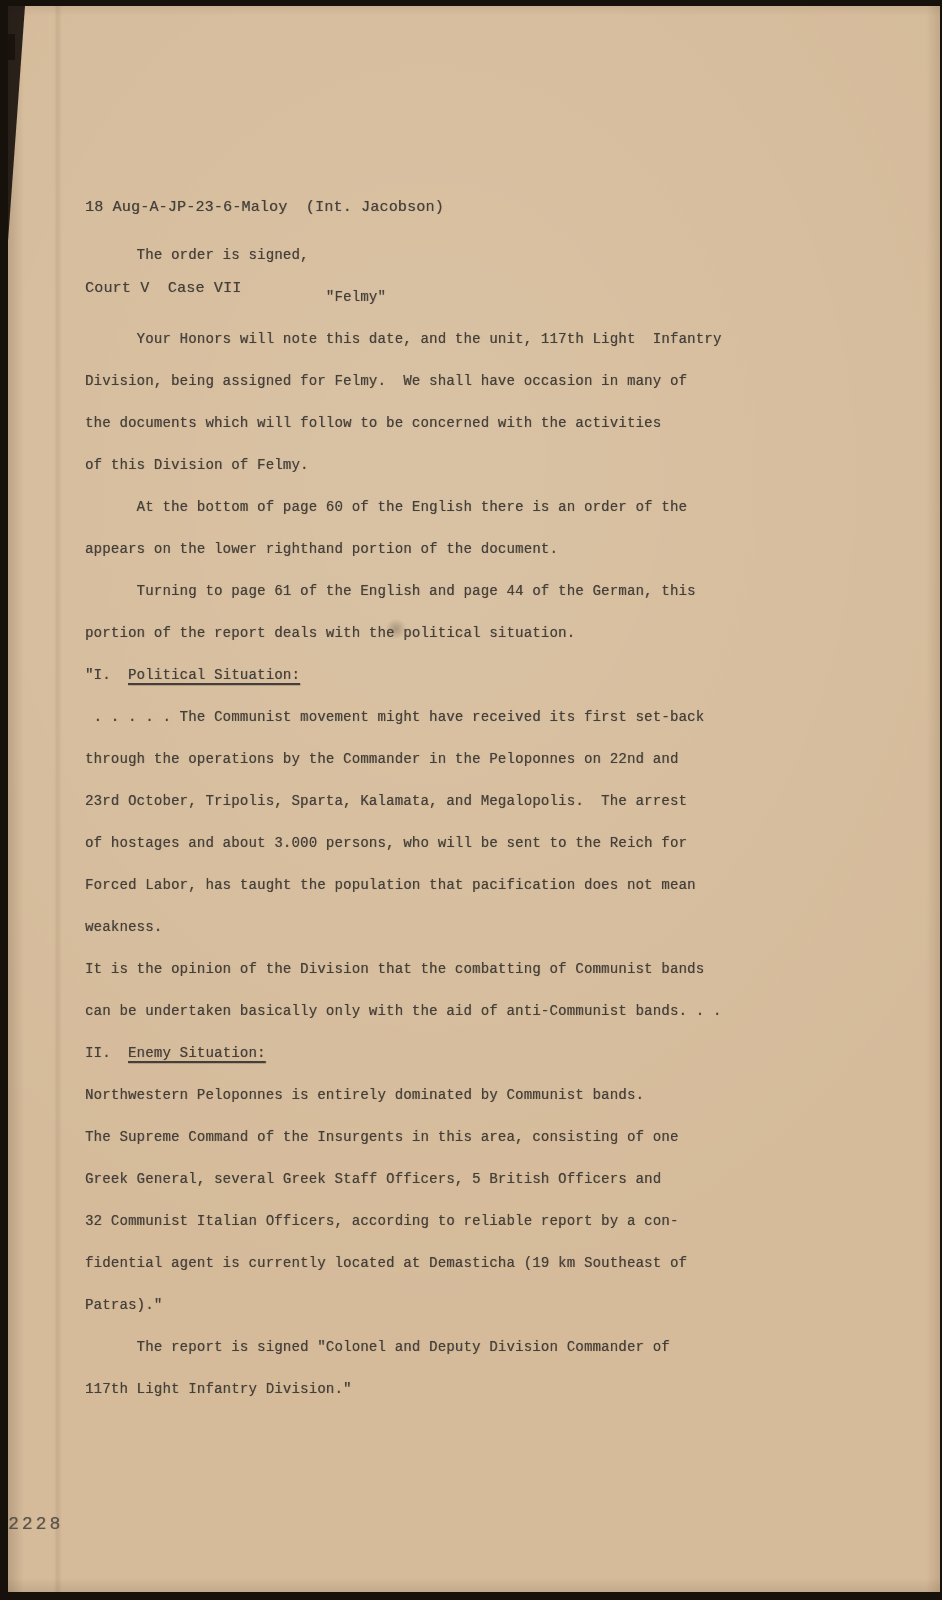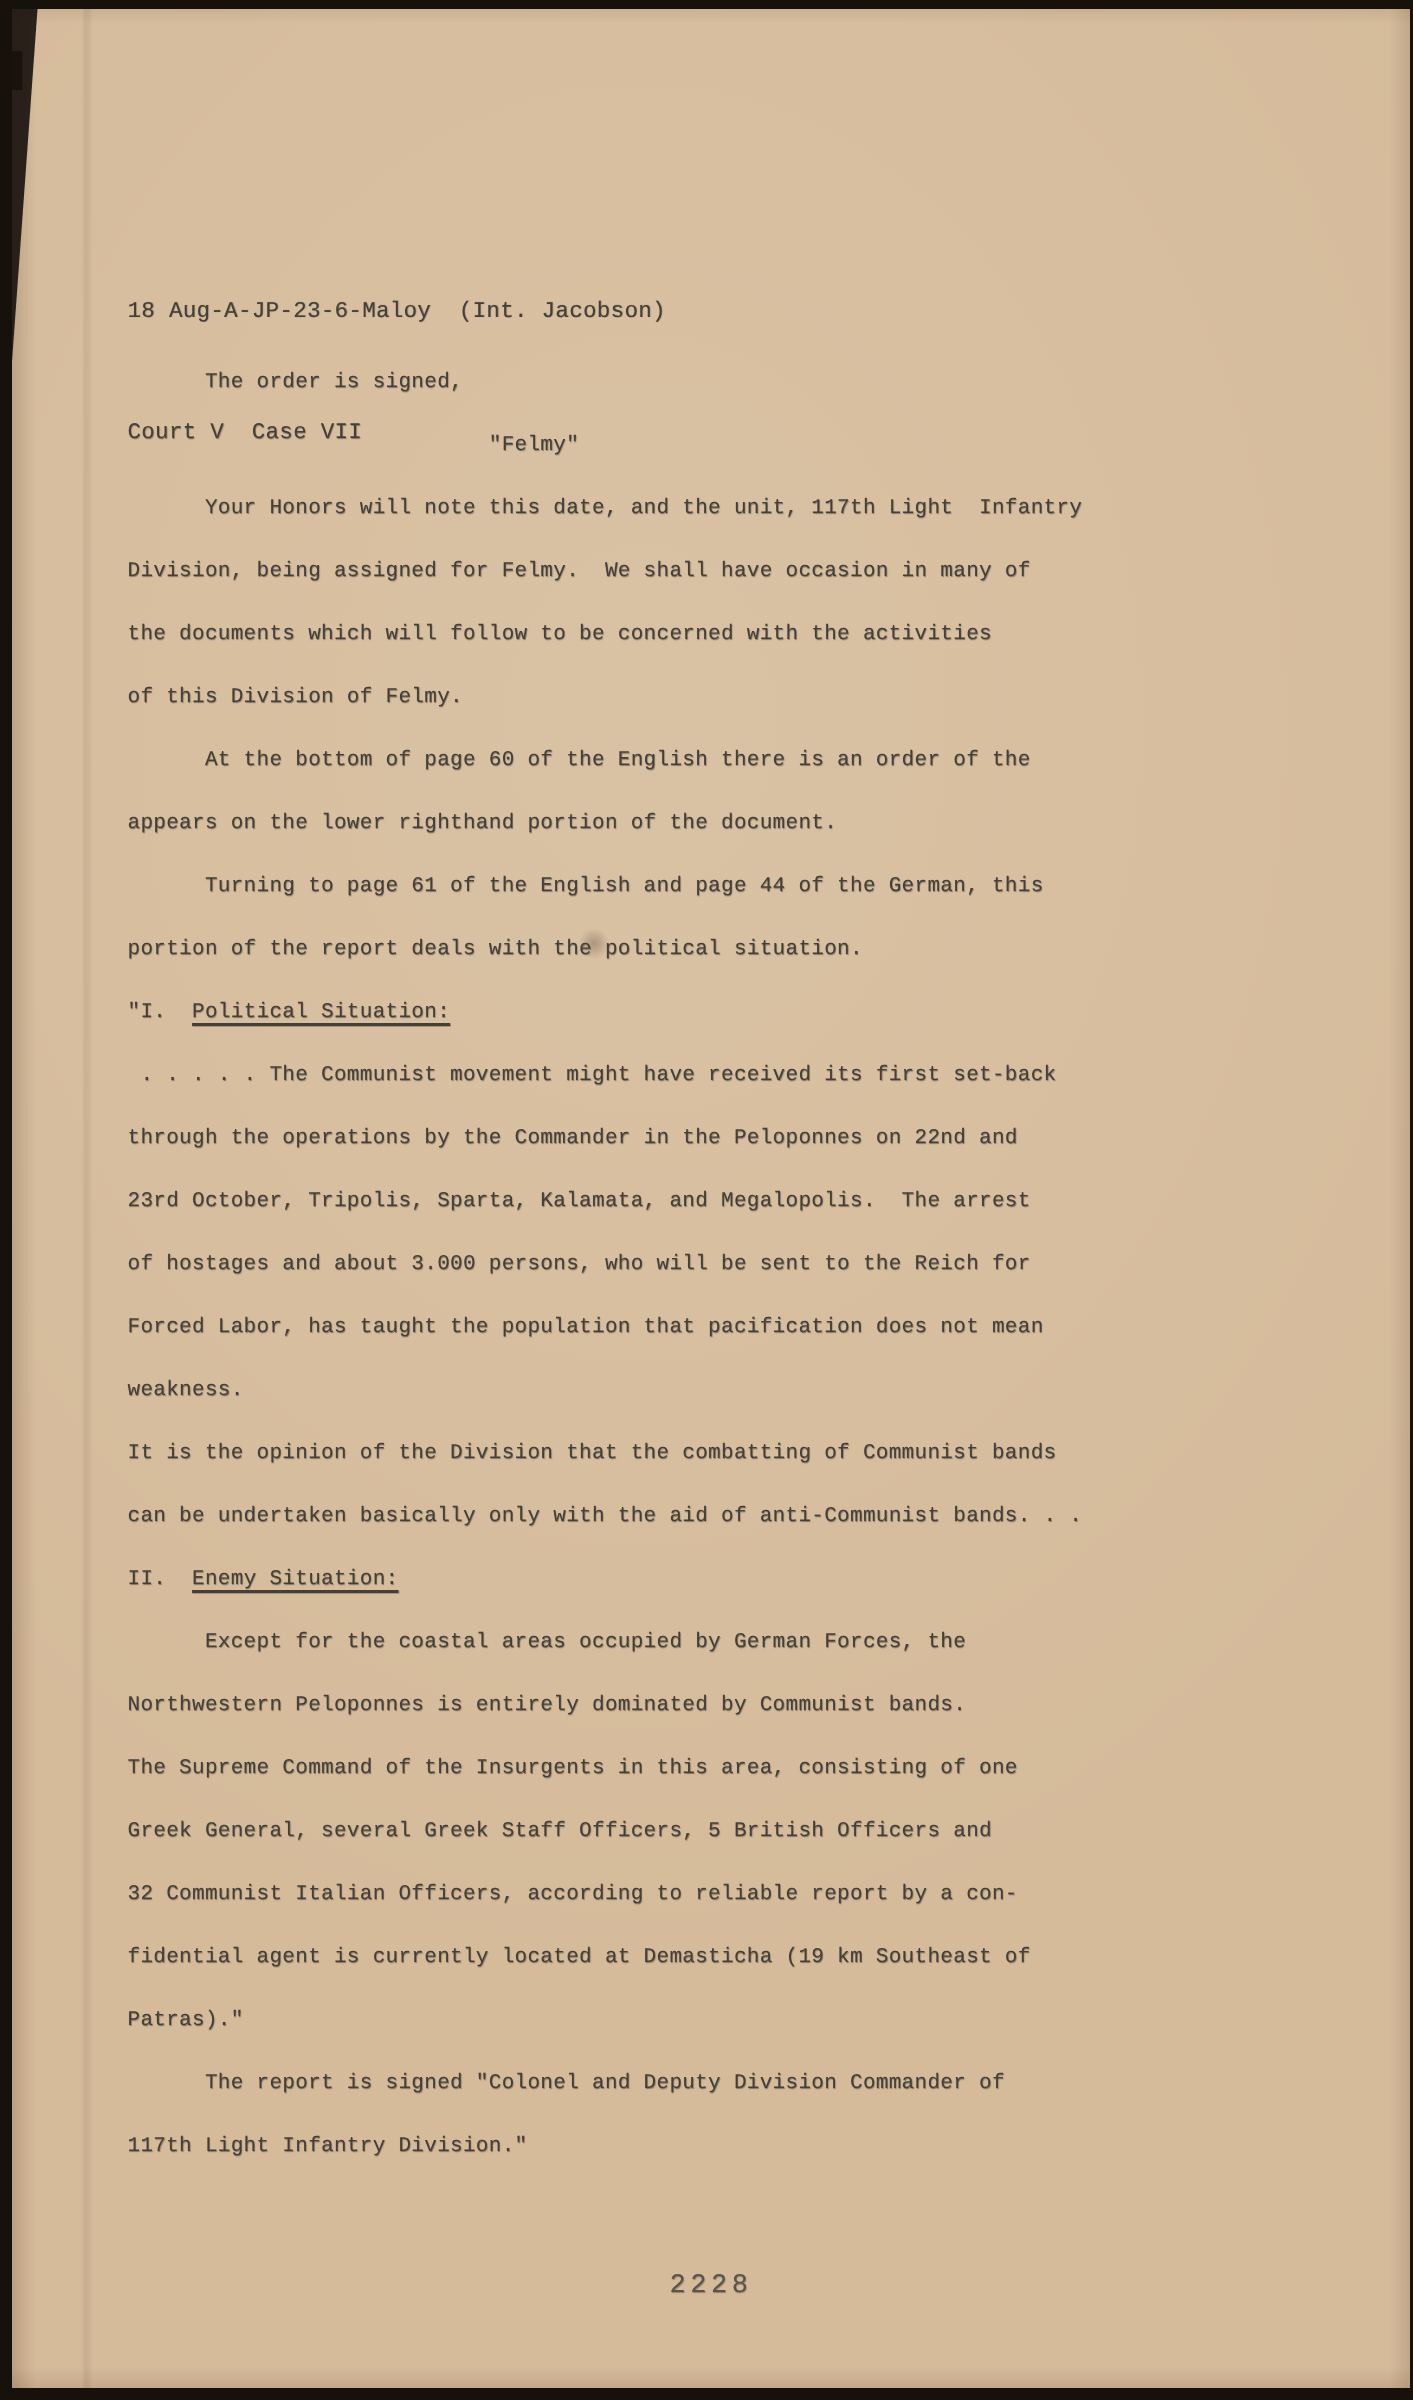--- a/index.html
+++ b/index.html
@@ -47,21 +47,21 @@
     font-size: 14px; letter-spacing: 0.2px;
   }
   .line { height: 42px; line-height: 42px; white-space: pre; }
   .line .u {
     text-decoration: underline;
     text-underline-offset: 4px;
     text-decoration-thickness: 1.5px;
   }
   .page-number {
     position: absolute; left: 0; right: 0; top: 1508px;
-    text-align: center; font-size: 18px; letter-spacing: 3px;
+    font-size: 18px; letter-spacing: 3px;
     color: #5b544b; text-shadow: 0.4px 0.4px 0.7px rgba(62,56,48,0.45);
   }
 </style>
 </head>
 <body>
 
 <div class="paper">
   <div class="corner-wedge"></div>
   <div class="top-notch"></div>
   <div class="stain"></div>
@@ -85,21 +85,20 @@
       <div class="line"><span>"I.  </span><span class="u">Political Situation:</span></div>
       <div class="line"> . . . . . The Communist movement might have received its first set-back</div>
       <div class="line">through the operations by the Commander in the Peloponnes on 22nd and</div>
       <div class="line">23rd October, Tripolis, Sparta, Kalamata, and Megalopolis.  The arrest</div>
       <div class="line">of hostages and about 3.000 persons, who will be sent to the Reich for</div>
       <div class="line">Forced Labor, has taught the population that pacification does not mean</div>
       <div class="line">weakness.</div>
       <div class="line">It is the opinion of the Division that the combatting of Communist bands</div>
       <div class="line">can be undertaken basically only with the aid of anti-Communist bands. . .</div>
       <div class="line"><span>II.  </span><span class="u">Enemy Situation:</span></div>
-      <div class="line">      Except for the coastal areas occupied by German Forces, the</div>
       <div class="line">Northwestern Peloponnes is entirely dominated by Communist bands.</div>
       <div class="line">The Supreme Command of the Insurgents in this area, consisting of one</div>
       <div class="line">Greek General, several Greek Staff Officers, 5 British Officers and</div>
       <div class="line">32 Communist Italian Officers, according to reliable report by a con-</div>
       <div class="line">fidential agent is currently located at Demasticha (19 km Southeast of</div>
       <div class="line">Patras)."</div>
       <div class="line">      The report is signed "Colonel and Deputy Division Commander of</div>
       <div class="line">117th Light Infantry Division."</div>
     </div>
 

